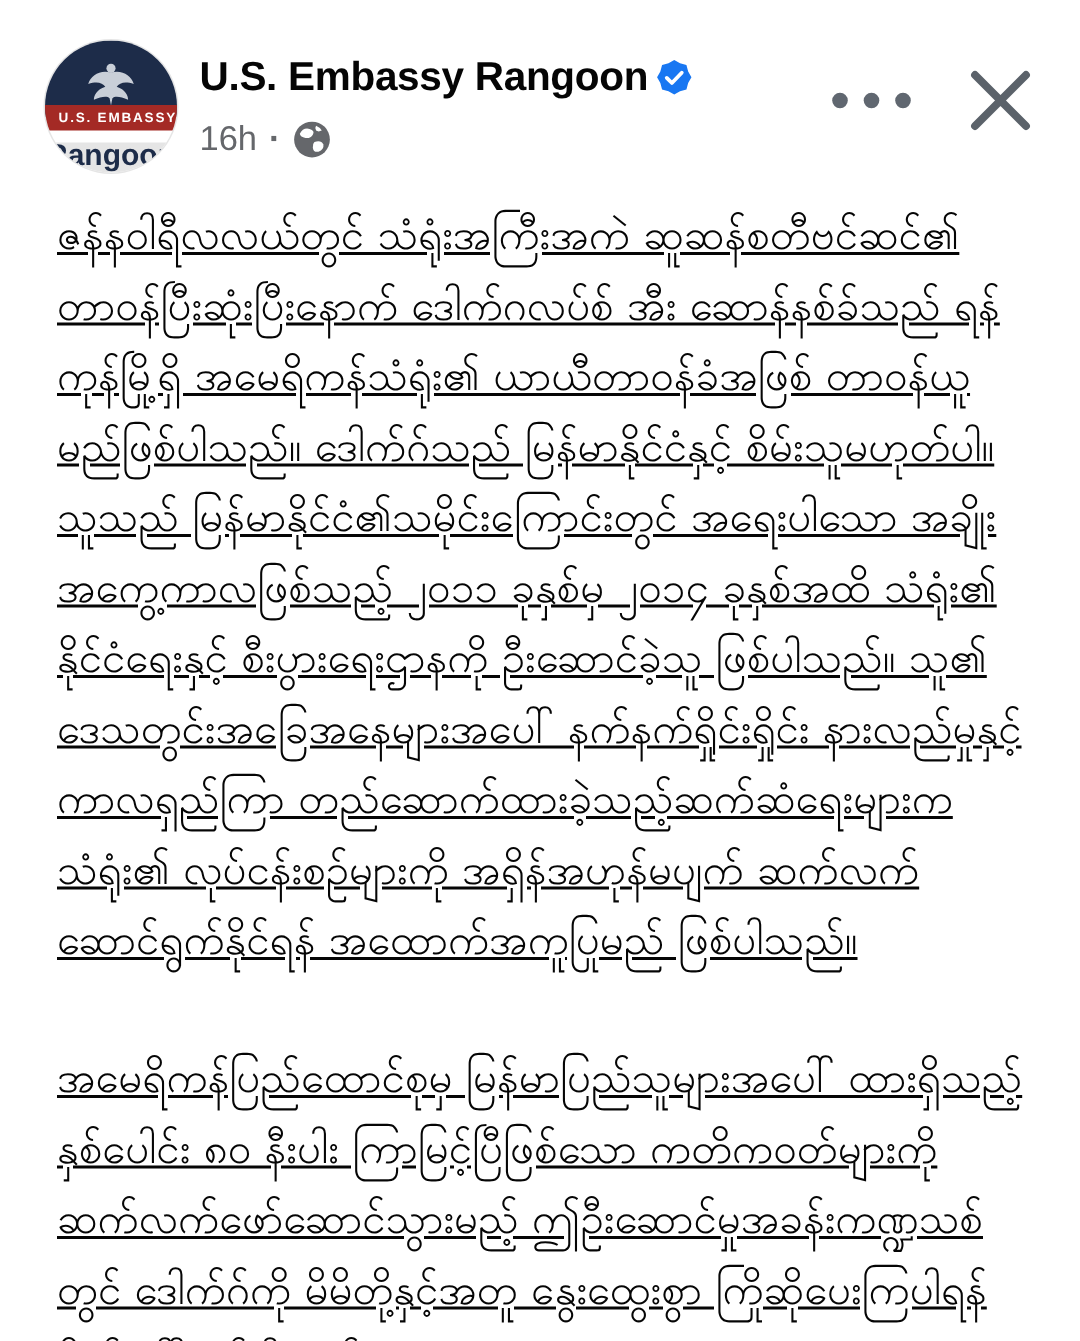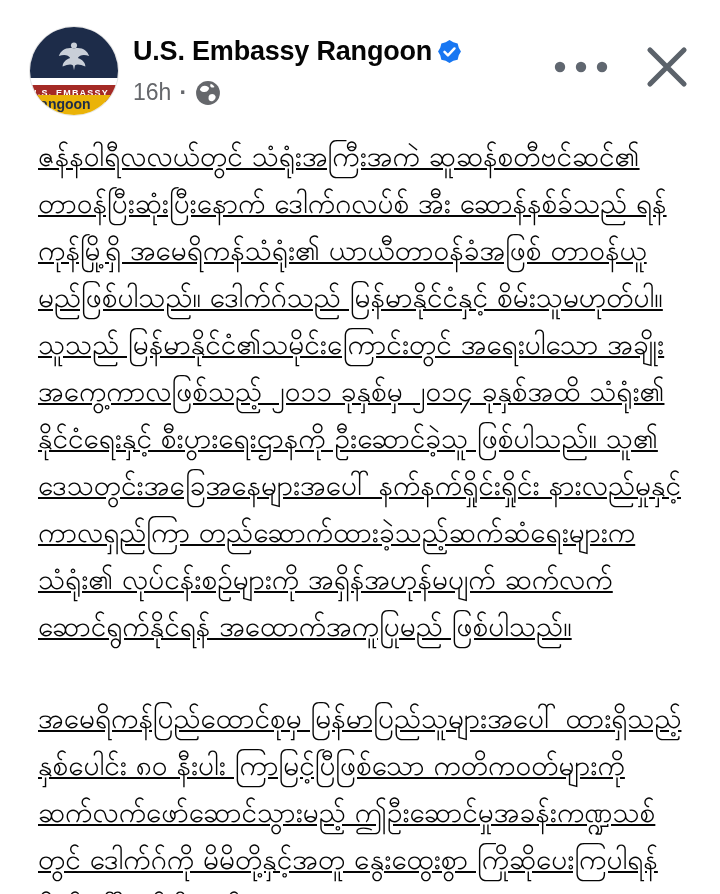--- a/index.html
+++ b/index.html
@@ -33,37 +33,38 @@
   .avatar-top {
     position: absolute; top: 0; left: 0; right: 0;
     height: 51px;
     background: #1d2c49;
     display: flex;
     align-items: flex-end;
     justify-content: center;
   }
   .avatar-top svg { margin-bottom: 2px; }
   .avatar-band {
-    position: absolute; top: 58px; left: 0; right: 0;
+    position: absolute; top: 43px; left: 0; right: 0;
     height: 17px;
     background: #a42a25;
     color: #ffffff;
     font-size: 9px;
     font-weight: bold;
     letter-spacing: 1.2px;
-    text-align: left;
+    text-align: right;
     line-height: 17px;
     white-space: nowrap;
   }
   .avatar-bottom {
     position: absolute; top: 68px; left: 0; right: 0; bottom: 0;
-    background: #eab308;
+    background: #e5e5e5;
     color: #1d2c49;
     font-weight: bold;
-    font-size: 14px;
+    font-size: 20px;
+    text-align: center;
     line-height: 19px;
   }
 
   .header-text { margin-left: 15px; padding-top: 9px; min-width: 0; }
   .title-row { display: flex; align-items: center; gap: 5px; }
   .page-name {
     font-size: 27px;
     font-weight: bold;
     color: #050505;
     letter-spacing: -0.2px;

